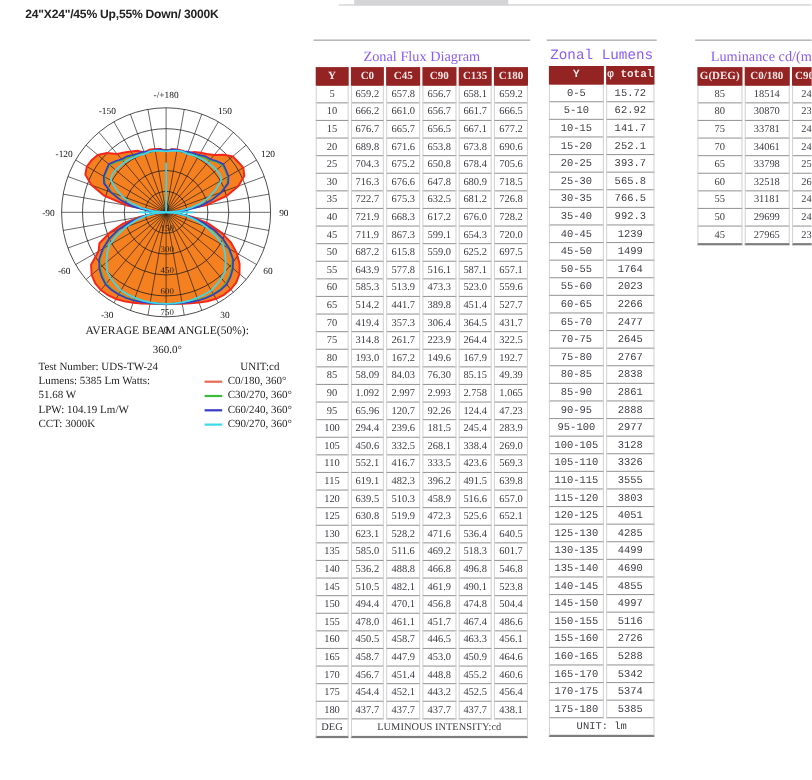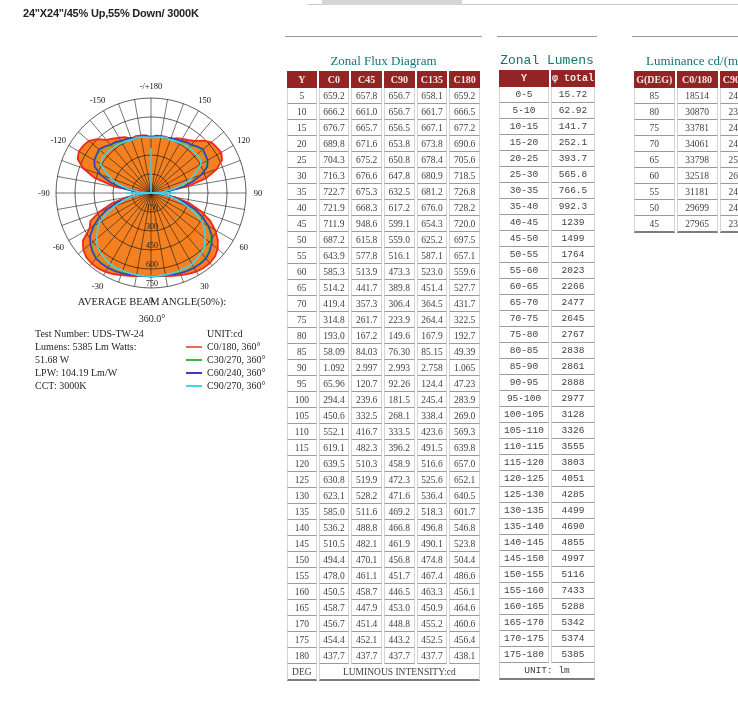--- a/index.html
+++ b/index.html
@@ -12,28 +12,28 @@
   .doc-title{position:absolute;left:23px;top:7px;font-family:"Liberation Sans",sans-serif;
              font-size:11px;font-weight:bold;color:#222;letter-spacing:-0.2px;}
   
   .polar-svg{position:absolute;left:28px;top:80px;}
   .polar-caption{position:absolute;left:28px;top:296px;width:248px;text-align:center;
                  font-size:10.5px;color:#1c1c1c;}
   .polar-caption2{position:absolute;left:28px;top:313px;width:248px;text-align:center;
                   font-size:10px;color:#1c1c1c;}
   .info-block{position:absolute;left:35px;top:327px;width:150px;font-size:10px;
               color:#262626;line-height:13px;}
-  .legend{position:absolute;left:186px;top:327px;font-size:10px;color:#262626;line-height:13px;}
+  .legend{position:absolute;left:186px;top:327px;font-size:10px;color:#262626;line-height:13px;text-align:center;}
   .legend-unit{padding-left:21px;}
   .legend-entry{display:flex;align-items:center;}
   .legend-swatch{display:inline-block;width:16px;height:0;margin-right:5px;border-top-style:solid;border-top-width:2px;}
   
   .tbl{position:absolute;}
-  .tbl-title{border-top:1px solid #9a9a9a;text-align:center;font-size:13px;color:#0f766e;
-             padding-top:16px;margin-bottom:2px;white-space:nowrap;}
+  .tbl-title{border-top:1px solid #9a9a9a;text-align:center;font-size:13px;color:#8b5cf6;
+             padding-top:6px;margin-bottom:2px;white-space:nowrap;}
   table.data{border-collapse:separate;border-spacing:2px 0;width:100%;}
   table.data th{background:#942423;color:#f3e6e6;font-size:10px;font-weight:bold;padding:3px 0;}
   table.data td{font-size:9.5px;line-height:10px;color:#3e3e46;text-align:center;
                 padding:3px 0 2px 0;border-bottom:1px solid #9b9b9b;
                 border-left:1px solid #d4d4d4;border-right:1px solid #d4d4d4;}
   table.data tr.last td{border-bottom:2px solid #7d7d7d;}
 </style>
 </head>
 <body>
 
@@ -202,21 +202,21 @@
             <td>40</td>
             <td>721.9</td>
             <td>668.3</td>
             <td>617.2</td>
             <td>676.0</td>
             <td>728.2</td>
           </tr>
           <tr>
             <td>45</td>
             <td>711.9</td>
-            <td>948.6</td>
+            <td>867.3</td>
             <td>599.1</td>
             <td>654.3</td>
             <td>720.0</td>
           </tr>
           <tr>
             <td>50</td>
             <td>687.2</td>
             <td>615.8</td>
             <td>559.0</td>
             <td>625.2</td>
@@ -567,21 +567,21 @@
           <tr>
             <td>145-150</td>
             <td>4997</td>
           </tr>
           <tr>
             <td>150-155</td>
             <td>5116</td>
           </tr>
           <tr>
             <td>155-160</td>
-            <td>7433</td>
+            <td>2726</td>
           </tr>
           <tr>
             <td>160-165</td>
             <td>5288</td>
           </tr>
           <tr>
             <td>165-170</td>
             <td>5342</td>
           </tr>
           <tr>

